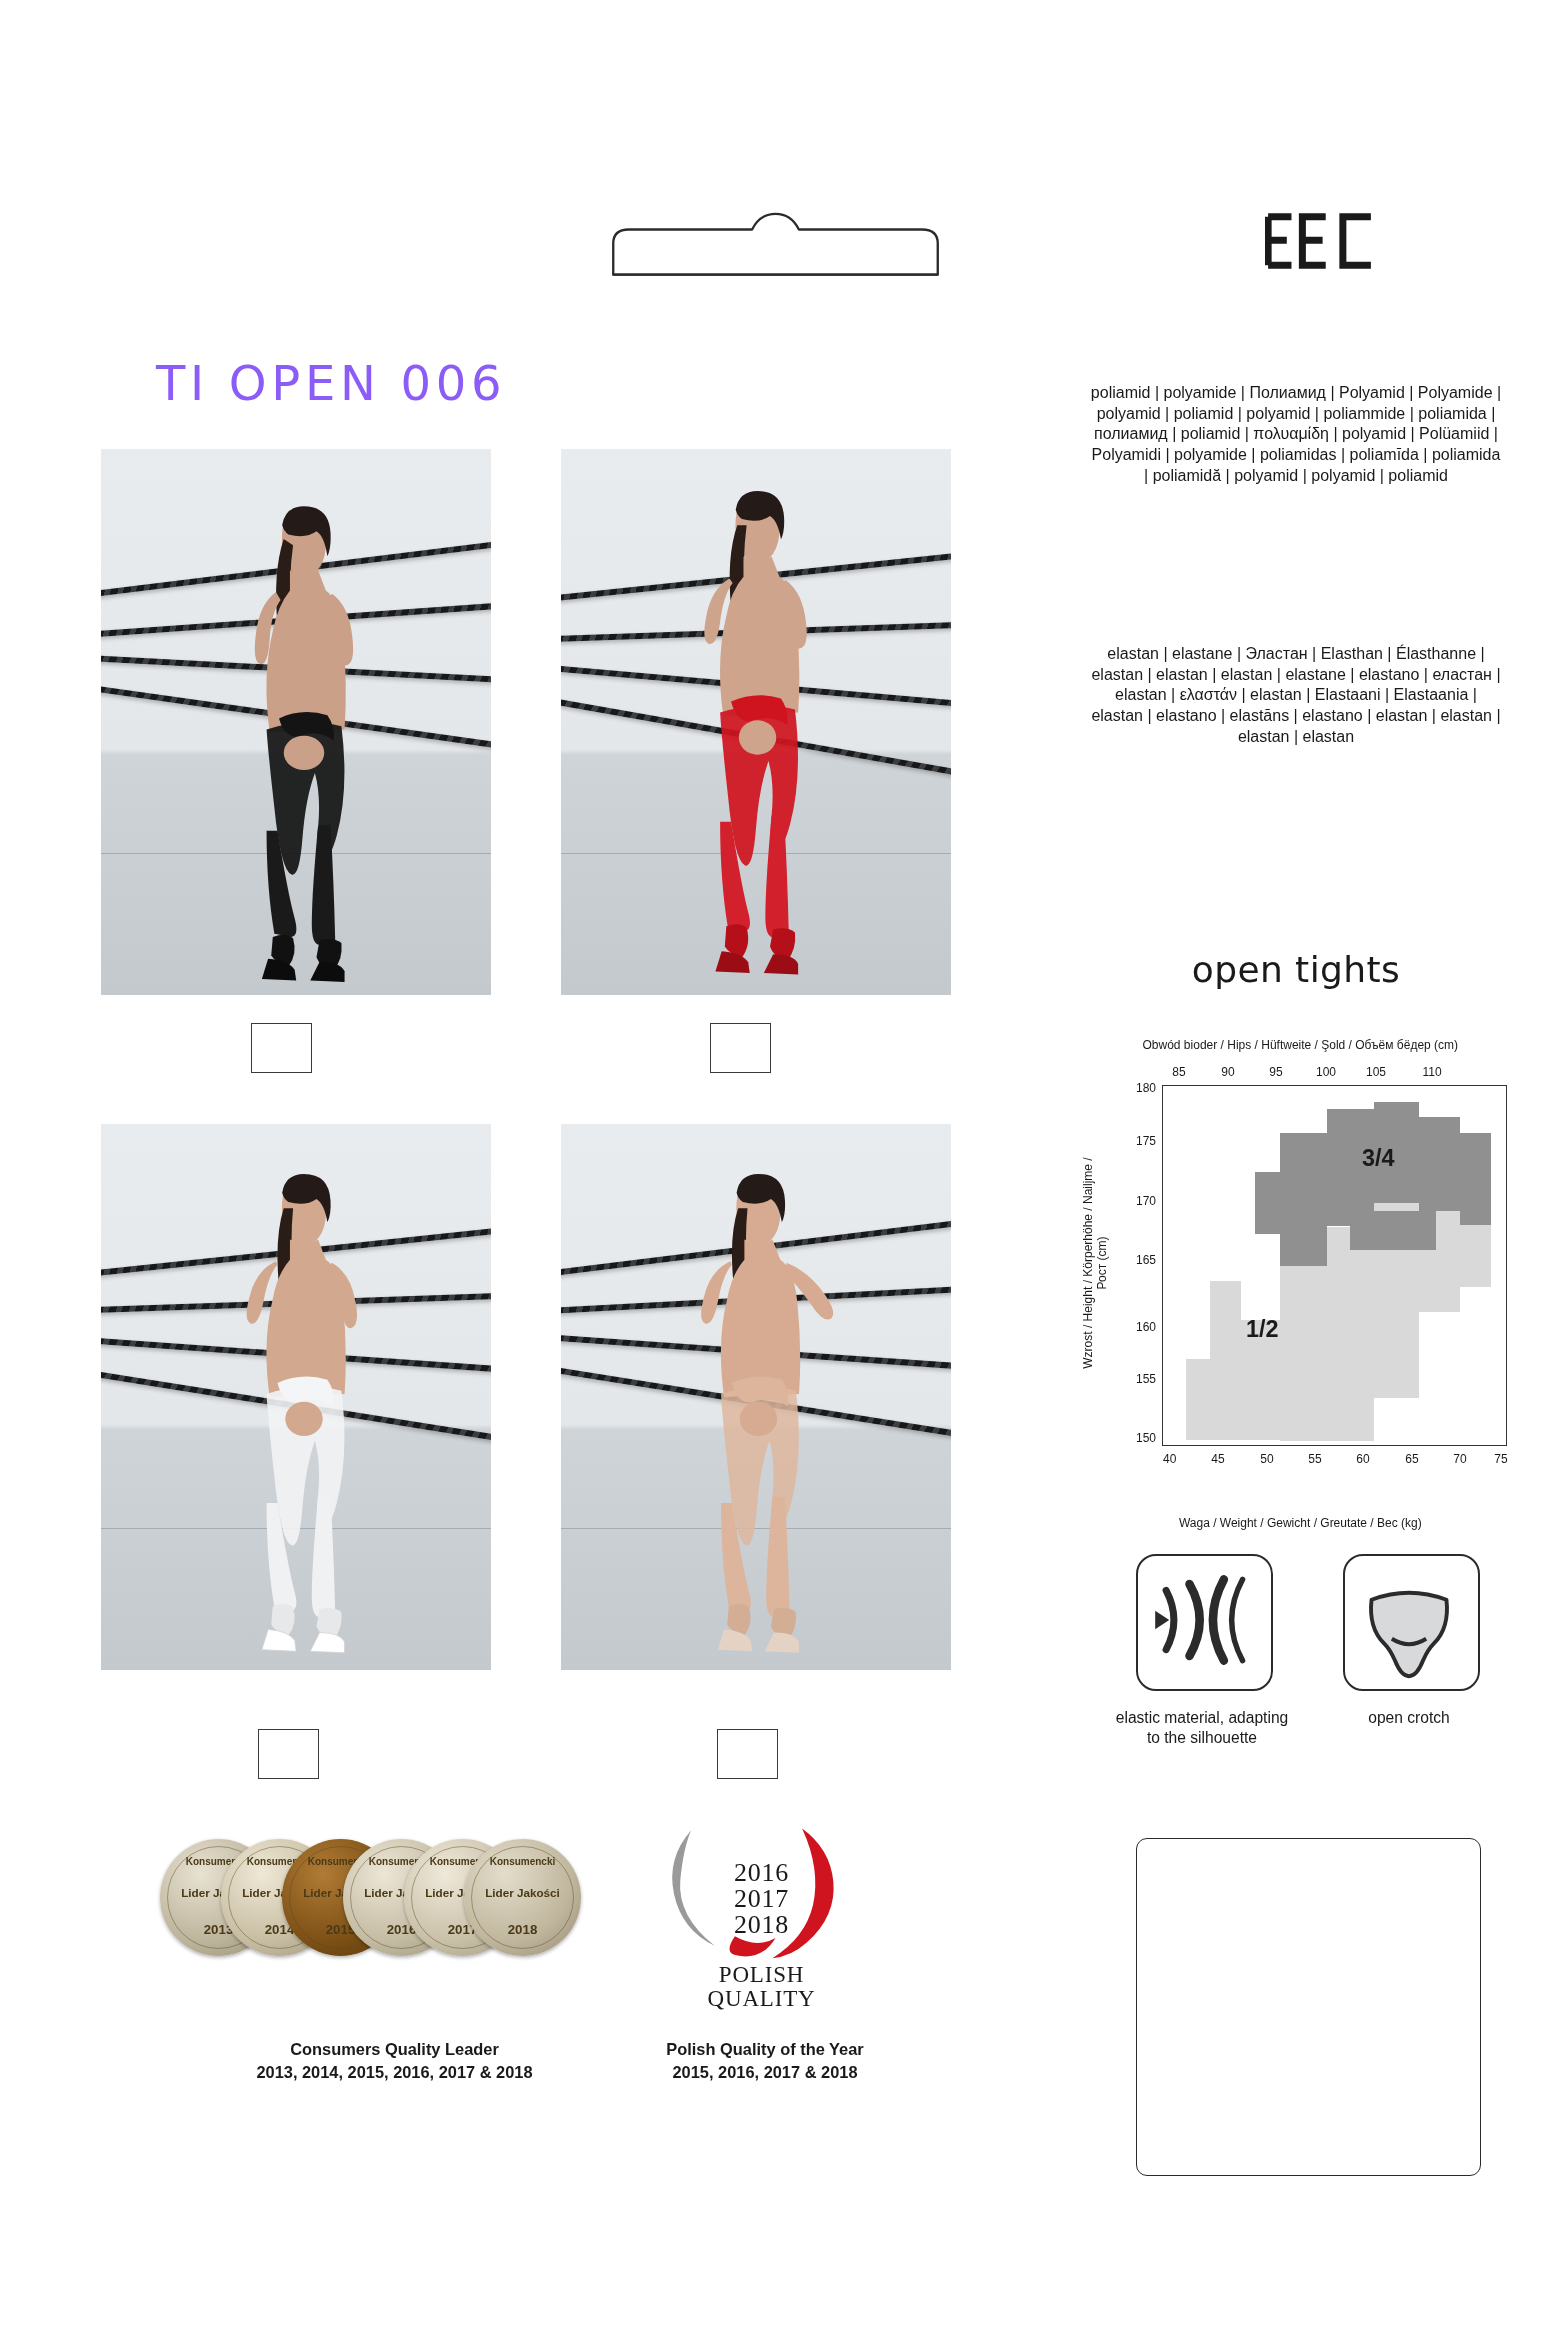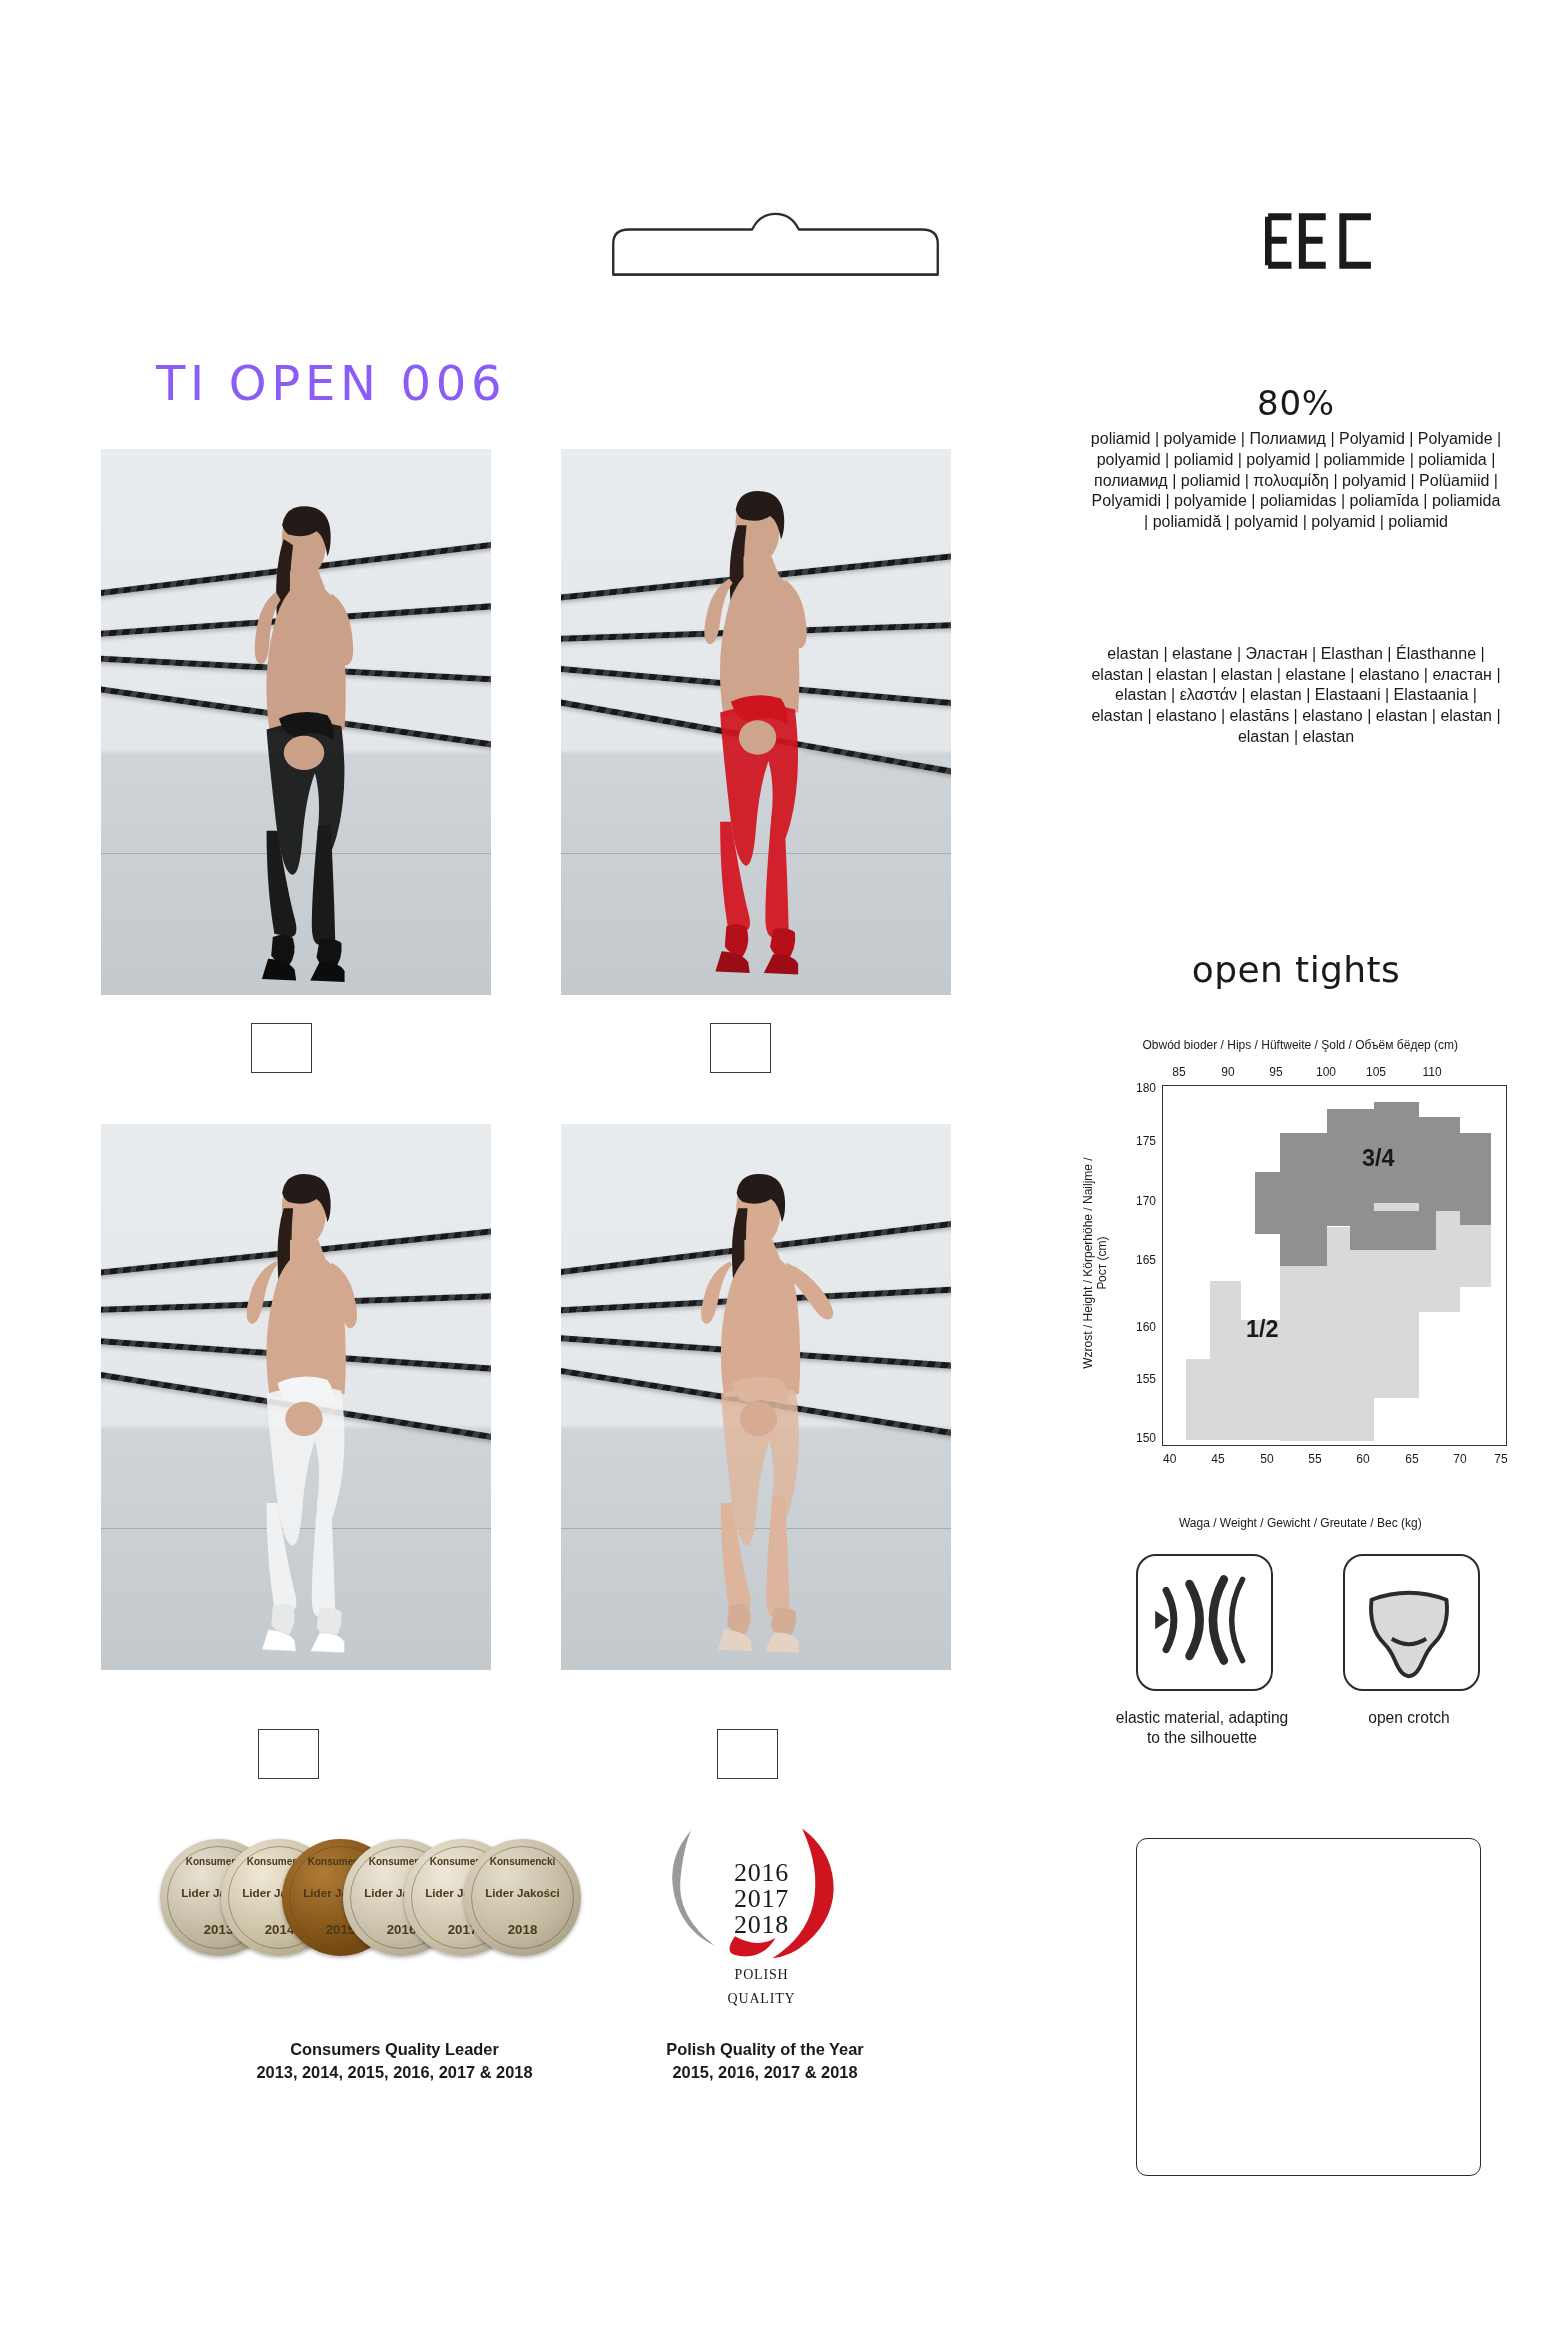--- a/index.html
+++ b/index.html
@@ -210,21 +210,21 @@
     width: 203px; height: 203px;
   }
   .pq-years {
     position:absolute; left: 0; right:0; top: 41px;
     text-align:center; font-size: 26px; line-height: 26px;
     font-family: "Liberation Serif", serif;
     color:#1a1a1a; letter-spacing: 0.8px;
   }
   .pq-text {
     position:absolute; left:0; right:0; top: 144px;
-    text-align:center; font-size: 14px; line-height: 24px;
+    text-align:center; font-size: 23px; line-height: 24px;
     font-family:"Liberation Serif", serif; color:#1a1a1a;
     letter-spacing:0.8px;
   }
 </style>
 </head>
 <body>
 
 <div class="hanger">
   <svg width="337" height="69" viewBox="0 0 432 88">
     <path d="M8,84 L8,44 Q8,26 28,26 L186,26 Q196,6 216,6 Q236,6 246,26 L404,26 Q424,26 424,44 L424,84 Q424,84 424,84 Z" fill="#ffffff" stroke="#2b2b2b" stroke-width="3" stroke-linejoin="round"></path>
@@ -352,21 +352,20 @@
 
 <div class="eac">
   <svg width="109" height="58" viewBox="0 0 140 74">
     <path d="M4,6 L4,68 M4,6 L34,6 M4,36 L28,36 M4,68 L34,68" stroke="#1a1a1a" stroke-width="9" fill="none"></path>
     <path d="M78,6 L48,6 L48,68 L78,68 M48,36 L74,36" stroke="#1a1a1a" stroke-width="9" fill="none"></path>
     <path d="M136,6 L100,6 L100,68 L136,68" stroke="#1a1a1a" stroke-width="9" fill="none"></path>
   </svg>
 </div>
 
 <div class="pct" style="top:383px;">
-  <div class="num">80%</div>
   <div class="list">poliamid | polyamide | Полиамид | Polyamid | Polyamide | polyamid | poliamid | polyamid | poliammide | poliamida | полиамид | poliamid | πολυαμίδη | polyamid | Polüamiid | Polyamidi | polyamide | poliamidas | poliamīda | poliamida | poliamidă | polyamid | polyamid | poliamid</div>
 </div>
 
 <div class="pct" style="top:644px;">
   <div class="list">elastan | elastane | Эластан | Elasthan | Élasthanne | elastan | elastan | elastan | elastane | elastano | еластан | elastan | ελαστάν | elastan | Elastaani | Elastaania | elastan | elastano | elastāns | elastano | elastan | elastan | elastan | elastan</div>
 </div>
 
 <div class="opentights">open tights</div>
 
 <div class="chartwrap">

